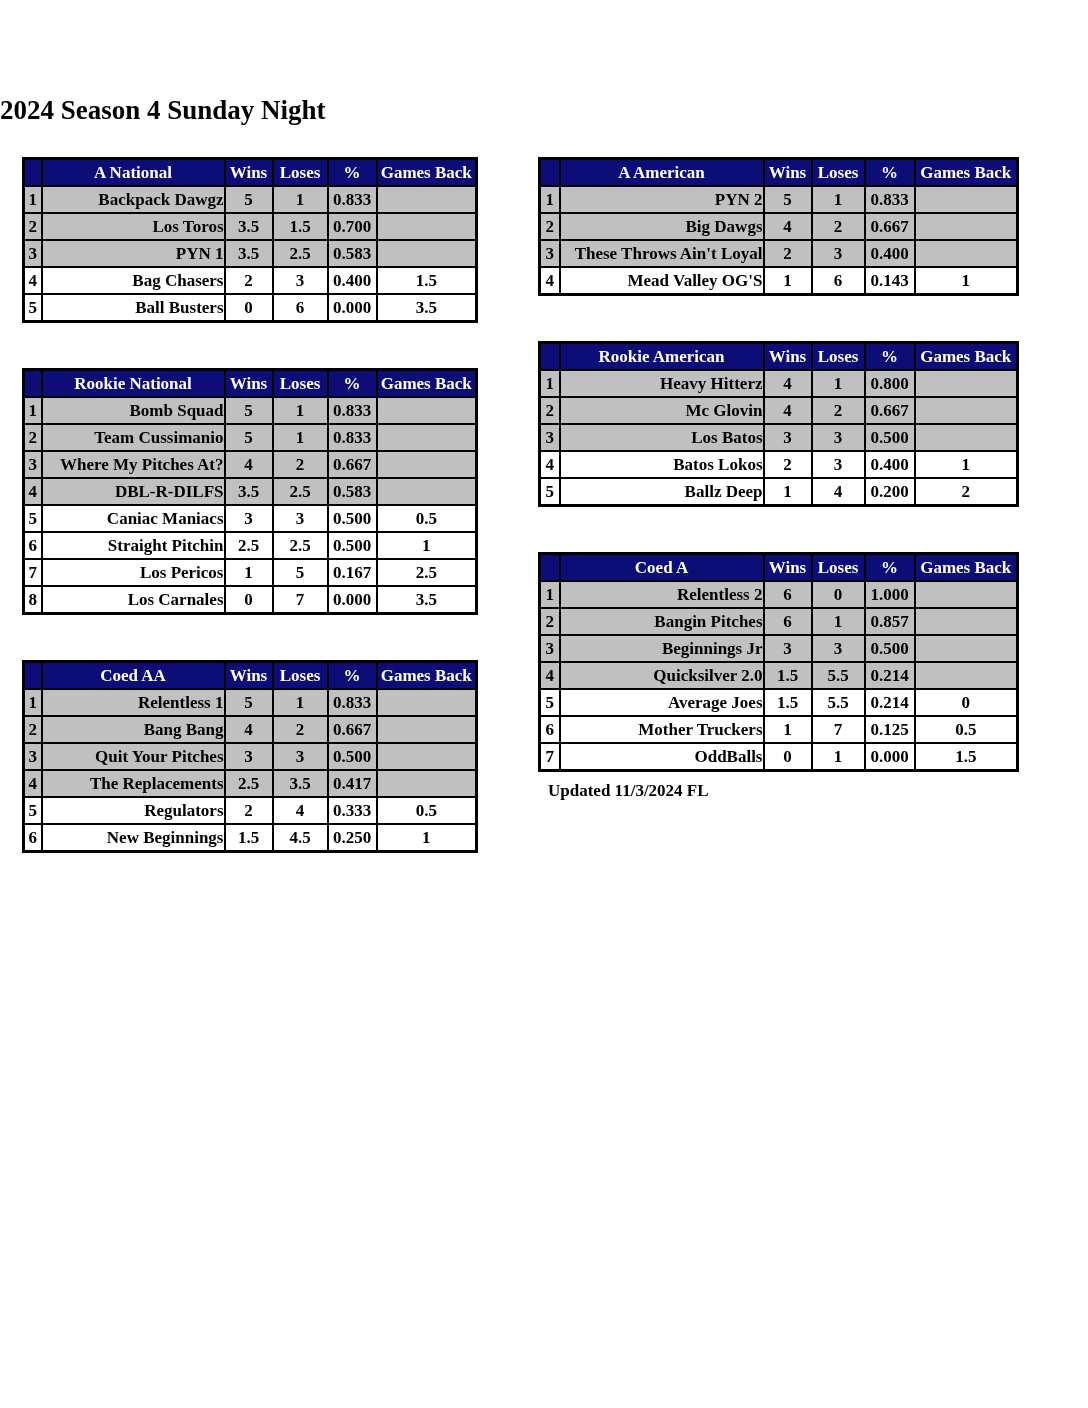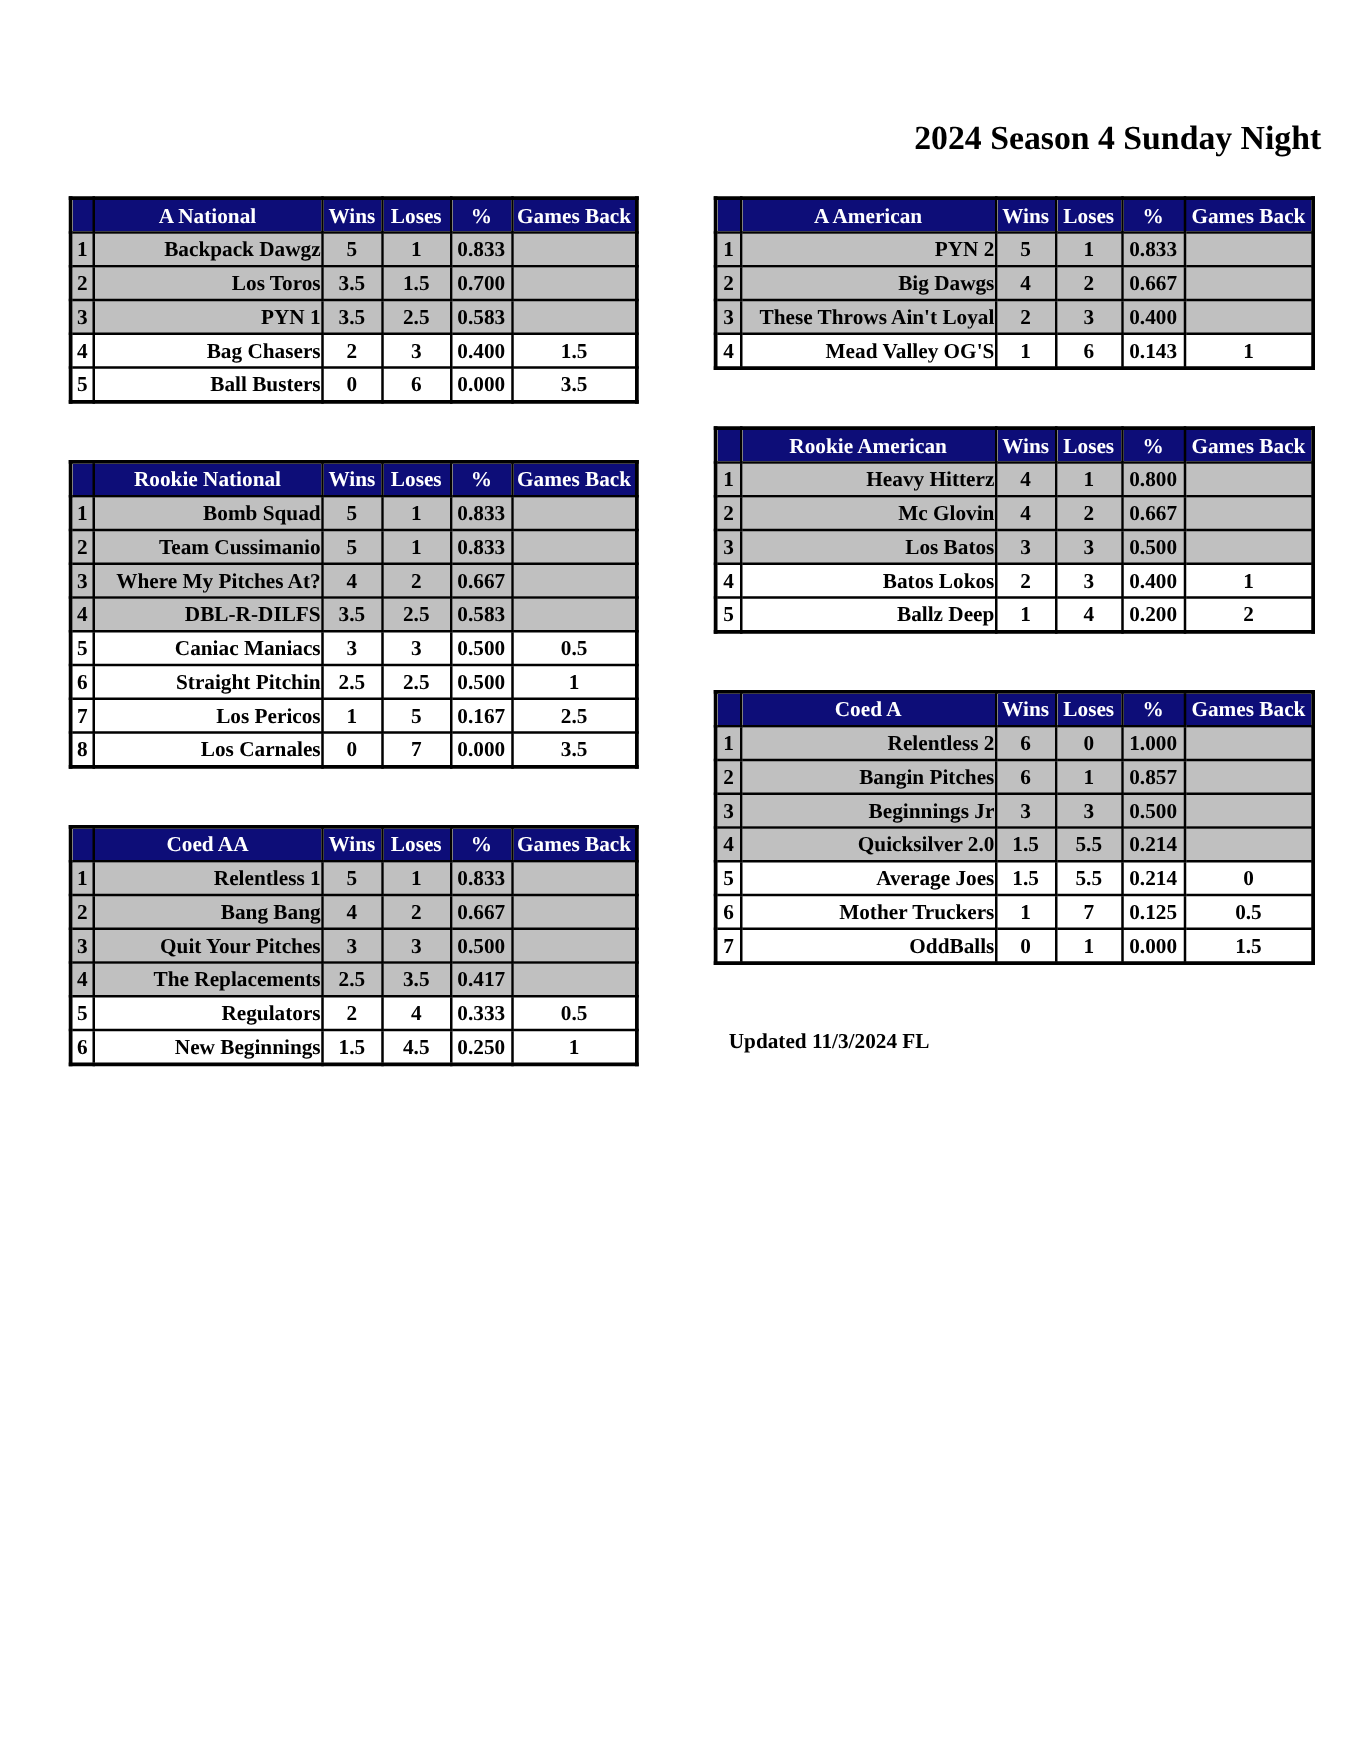--- a/index.html
+++ b/index.html
@@ -13,42 +13,41 @@
     position: relative;
     font-family: "Liberation Serif", serif;
     color: #000;
   }
   .page-title {
     position: absolute;
     top: 94px;
     left: 0;
     width: 1057px;
     margin: 0;
-    text-align: right;
+    text-align: left;
     font-size: 27px;
     font-weight: bold;
     line-height: 32px;
     font-family: "Liberation Serif", serif;
   }
   .col {
     position: absolute;
     top: 157px;
   }
   .col-left  { left: 22px; }
   .col-right { left: 538px; }
 
   table.standings {
     border-collapse: collapse;
     table-layout: fixed;
     border: 3px solid #000;
     margin-bottom: 45px;
     font-family: "Liberation Serif", serif;
     font-size: 17px;
     font-weight: bold;
-    margin-left: 33px;
   }
   .tbl-left  { width: 453px; }
   .tbl-right { width: 478px; }
 
   .tbl-left  .c-rank  { width: 18px; }
   .tbl-left  .c-team  { width: 183px; }
   .tbl-left  .c-wins  { width: 48px; }
   .tbl-left  .c-loses { width: 55px; }
   .tbl-left  .c-pct   { width: 49px; }
   .tbl-left  .c-gb    { width: 100px; }
@@ -80,26 +79,25 @@
   }
   table.standings tr.shaded td {
     background: #c0c0c0;
   }
   table.standings td.team {
     text-align: right;
     padding-left: 5px;
   }
   .updated-note {
     position: absolute;
-    left: 583px;
+    left: 548px;
     top: 781px;
     font-size: 17px;
     font-weight: bold;
     font-family: "Liberation Serif", serif;
-    margin-top: 42px;
   }
 </style>
 </head>
 <body>
 
 <h1 class="page-title">2024 Season 4 Sunday Night</h1>
 
 <div class="col col-left" id="col-left">
   <table class="standings tbl-left">
     <colgroup>

